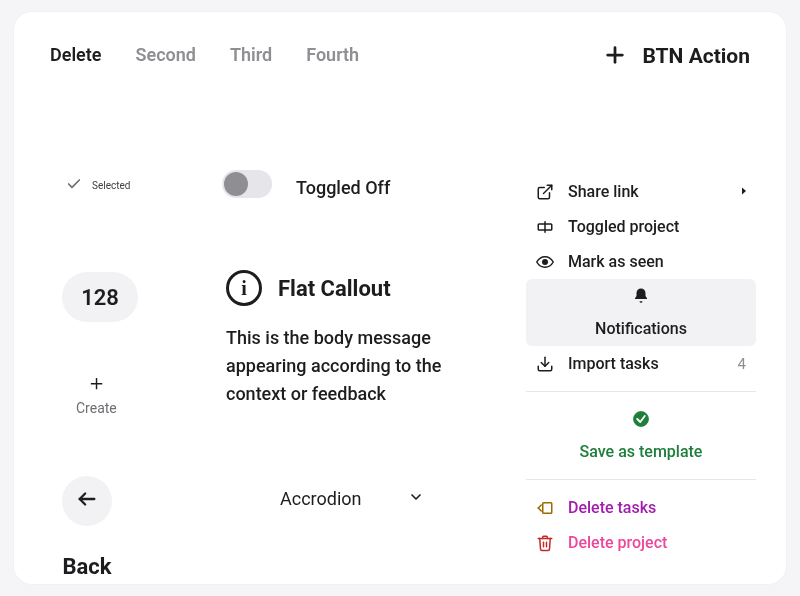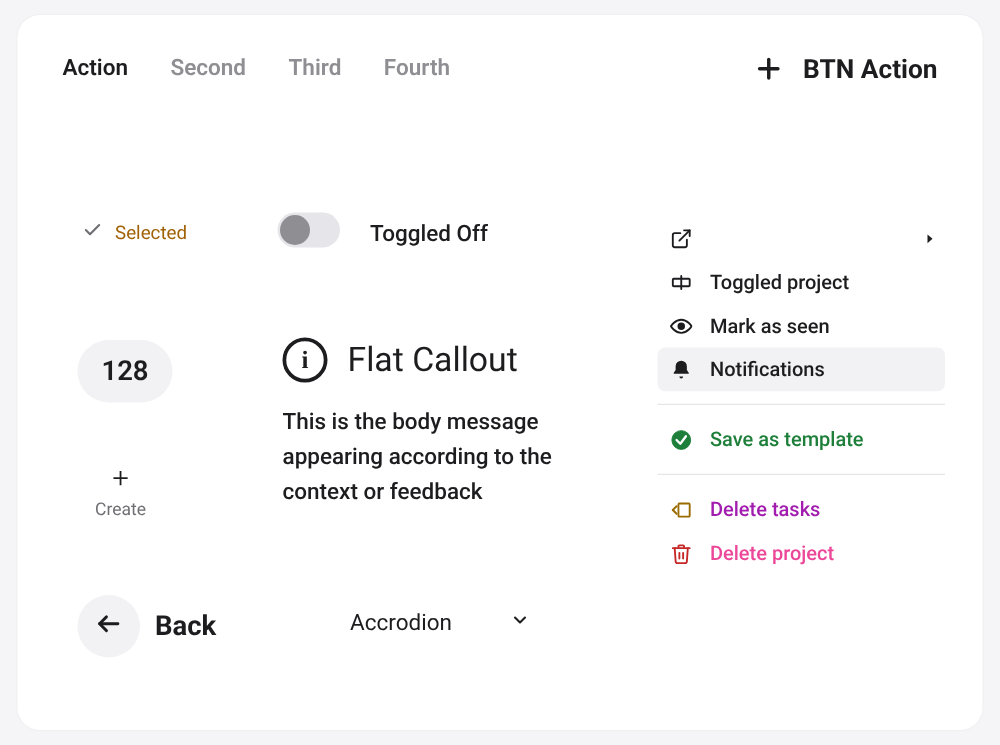--- a/index.html
+++ b/index.html
@@ -28,21 +28,21 @@
     display:flex; gap:16px;
     font-size:21px; font-weight:700; color:#1d1d1f;
     cursor:pointer;
   }
   .btn-action svg { width:22px; height:22px; }
 
   
   .selected-chip {
     position:absolute; top:164px; left:52px;
     display:flex; align-items:center; gap:10px;
-    font-size:15px; color:#a16207;
+    font-size:10px; color:#404040;
   }
   .selected-chip svg{ width:16px; height:16px; stroke:#6e6e73 }
 
   
   .toggle-row {
     position:absolute; top:158px; left:208px;
     display:flex; align-items:flex-end; gap:24px;
   }
   .toggle {
     width:50px; height:28px; background:#e5e5ea; border-radius:14px;
@@ -73,28 +73,29 @@
   
   .callout {
     position:absolute; top:258px; left:212px; width:280px;
   }
   .callout-head { display:flex; align-items:center; gap:16px; }
   .callout-head .info-icon {
     width:36px; height:36px; border:3px solid #1d1d1f; border-radius:50%;
     display:flex; align-items:center; justify-content:center;
     font-size:20px; font-weight:700; font-family: Georgia, serif;
   }
-  .callout-title { font-size:27px; font-weight:400; }
+  .callout-title { font-size:22px; font-weight:700; }
   .callout-body { margin-top:18px; font-size:18px; line-height:1.55; color:#1d1d1f; font-weight:500; }
 
   
   .back {
     position:absolute; top:464px; left:48px;
-    display:flex; align-items:center; gap:12px;
+    display:flex; align-items:center; gap:28px;
     cursor:pointer;
+    flex-direction:column;
   }
   .back .circle {
     width:50px; height:50px; border-radius:50%; background:#f2f2f5;
     display:flex; align-items:center; justify-content:center;
   }
   .back .circle svg { width:22px; height:22px; stroke:#1d1d1f; }
   .back-label { font-size:22px; font-weight:700; }
 
   
   .accordion {
@@ -107,40 +108,40 @@
   
   .menu {
     position:absolute; top:162px; right:30px; width:230px;
     font-size:16px; color:#1d1d1f;
   }
   .menu-item {
     display:flex; align-items:center; gap:14px;
     padding:8px 10px; border-radius:6px; cursor:pointer;
     position:relative;
   }
-  .menu-item.hover { background:#f2f2f5; }
+  .menu-item.hover { background:#f2f2f5;flex-direction:column; }
   .menu-item .mi-icon { width:18px; height:18px; flex:0 0 18px; display:flex; align-items:center; justify-content:center; }
   .menu-item .mi-icon svg { width:18px; height:18px; }
   .menu-item .mi-label { flex:1; font-weight:500; }
   .menu-item .mi-aux { color:#8e8e93; font-size:15px; }
   .menu-item .mi-caret { position:absolute; right:6px; }
   .menu-sep { height:1px; background:#e5e5ea; margin:10px 0; }
-  .menu-item.green { color:#1d7f3a; }
+  .menu-item.green { color:#1d7f3a;flex-direction:column; }
   .menu-item.green svg { stroke:#1d7f3a; }
   .menu-item.amber { color:#a21caf; }
   .menu-item.red { color:#ec4899; }
 
 </style>
 </head>
 <body>
 
 <div class="card">
 
   <div class="tabs">
-    <div class="tab active">Action</div>
+    <div class="tab active">Delete</div>
     <div class="tab">Second</div>
     <div class="tab">Third</div>
     <div class="tab">Fourth</div>
   </div>
 
   <div class="btn-action">
     <span>
       <svg viewBox="0 0 24 24" fill="none" stroke="#1d1d1f" stroke-width="3" stroke-linecap="round">
           <line x1="12" y1="4" x2="12" y2="20"></line>
           <line x1="4" y1="12" x2="20" y2="12"></line>
@@ -204,20 +205,21 @@
   <div class="menu">
 
     <div class="menu-item">
       <span class="mi-icon">
         <svg viewBox="0 0 24 24" fill="none" stroke="#1d1d1f" stroke-width="2" stroke-linecap="round" stroke-linejoin="round">
             <path d="M18 13v6a2 2 0 0 1-2 2H5a2 2 0 0 1-2-2V8a2 2 0 0 1 2-2h6"></path>
             <polyline points="15 3 21 3 21 9"></polyline>
             <line x1="10" y1="14" x2="21" y2="3"></line>
           </svg>
       </span>
+      <span class="mi-label">Share link</span>
       <span class="mi-caret">
         <svg viewBox="0 0 24 24" width="12" height="12" fill="#1d1d1f">
             <polygon points="8,5 16,12 8,19"></polygon>
           </svg>
       </span>
     </div>
 
     <div class="menu-item">
       <span class="mi-icon">
         <svg viewBox="0 0 24 24" fill="none" stroke="#1d1d1f" stroke-width="2" stroke-linecap="round" stroke-linejoin="round">
@@ -240,20 +242,31 @@
 
     <div class="menu-item hover">
       <span class="mi-icon">
         <svg viewBox="0 0 24 24" fill="#1d1d1f">
             <path d="M12 2a6 6 0 0 0-6 6v4l-2 3v1h16v-1l-2-3V8a6 6 0 0 0-6-6zM10 19a2 2 0 0 0 4 0h-4z"></path>
           </svg>
       </span>
       <span class="mi-label">Notifications</span>
     </div>
 
+    <div class="menu-item">
+      <span class="mi-icon">
+        <svg viewBox="0 0 24 24" fill="none" stroke="#1d1d1f" stroke-width="2" stroke-linecap="round" stroke-linejoin="round">
+            <path d="M21 15v4a2 2 0 0 1-2 2H5a2 2 0 0 1-2-2v-4"></path>
+            <polyline points="7 10 12 15 17 10"></polyline>
+            <line x1="12" y1="15" x2="12" y2="3"></line>
+          </svg>
+      </span>
+      <span class="mi-label">Import tasks</span>
+      <span class="mi-aux">4</span>
+    </div>
 
     <div class="menu-sep"></div>
 
     <div class="menu-item green">
       <span class="mi-icon">
         <svg viewBox="0 0 24 24" fill="#1d7f3a">
             <circle cx="12" cy="12" r="10"></circle>
             <polyline points="7 12 11 16 17 8" fill="none" stroke="#fff" stroke-width="2.5" stroke-linecap="round" stroke-linejoin="round"></polyline>
           </svg>
       </span>

